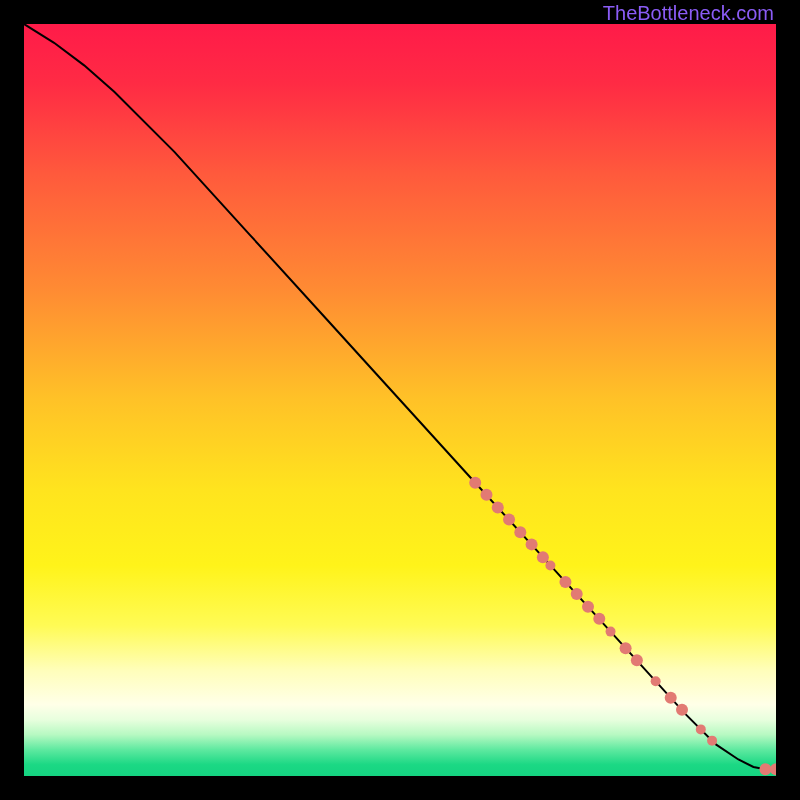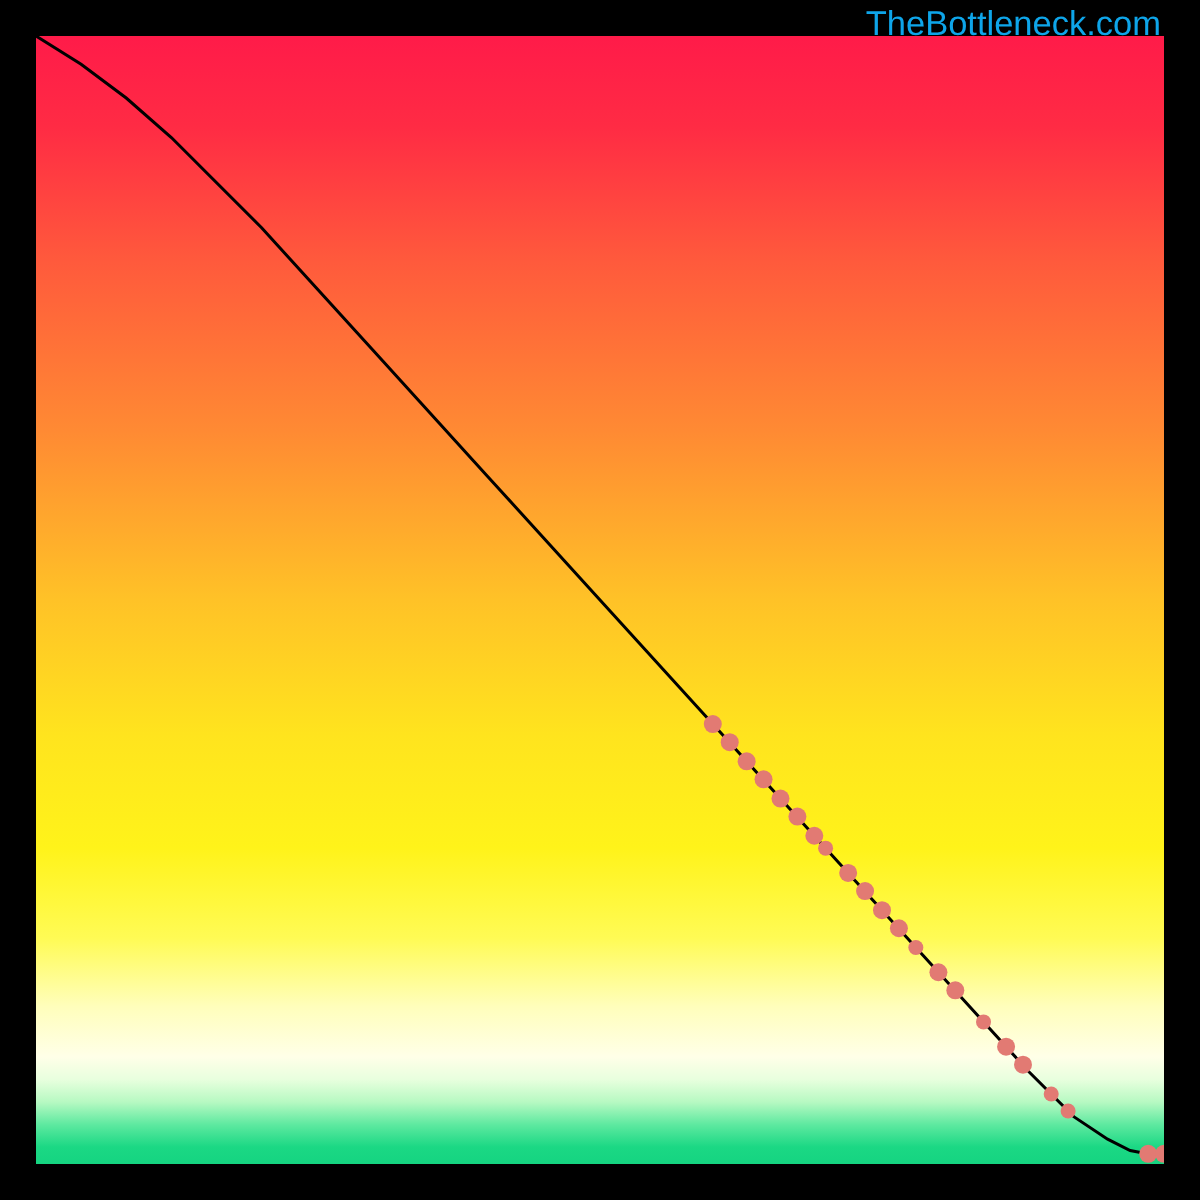--- a/index.html
+++ b/index.html
@@ -23,22 +23,22 @@
     left: 0;
     top: 0;
     width: 752px;
     height: 752px;
   }
   .watermark {
     position: absolute;
     top: 2px;
     right: 26px;
     font-family: Arial, Helvetica, sans-serif;
-    font-size: 23px;
-    color: #0ea5e9;
+    font-size: 20px;
+    color: #8b5cf6;
     letter-spacing: 0px;
     font-weight: 500;
   }
   svg { display: block; }
 </style>
 </head>
 <body>
 
 <div class="frame">
   <svg class="plot" viewBox="0 0 752 752" preserveAspectRatio="none">

